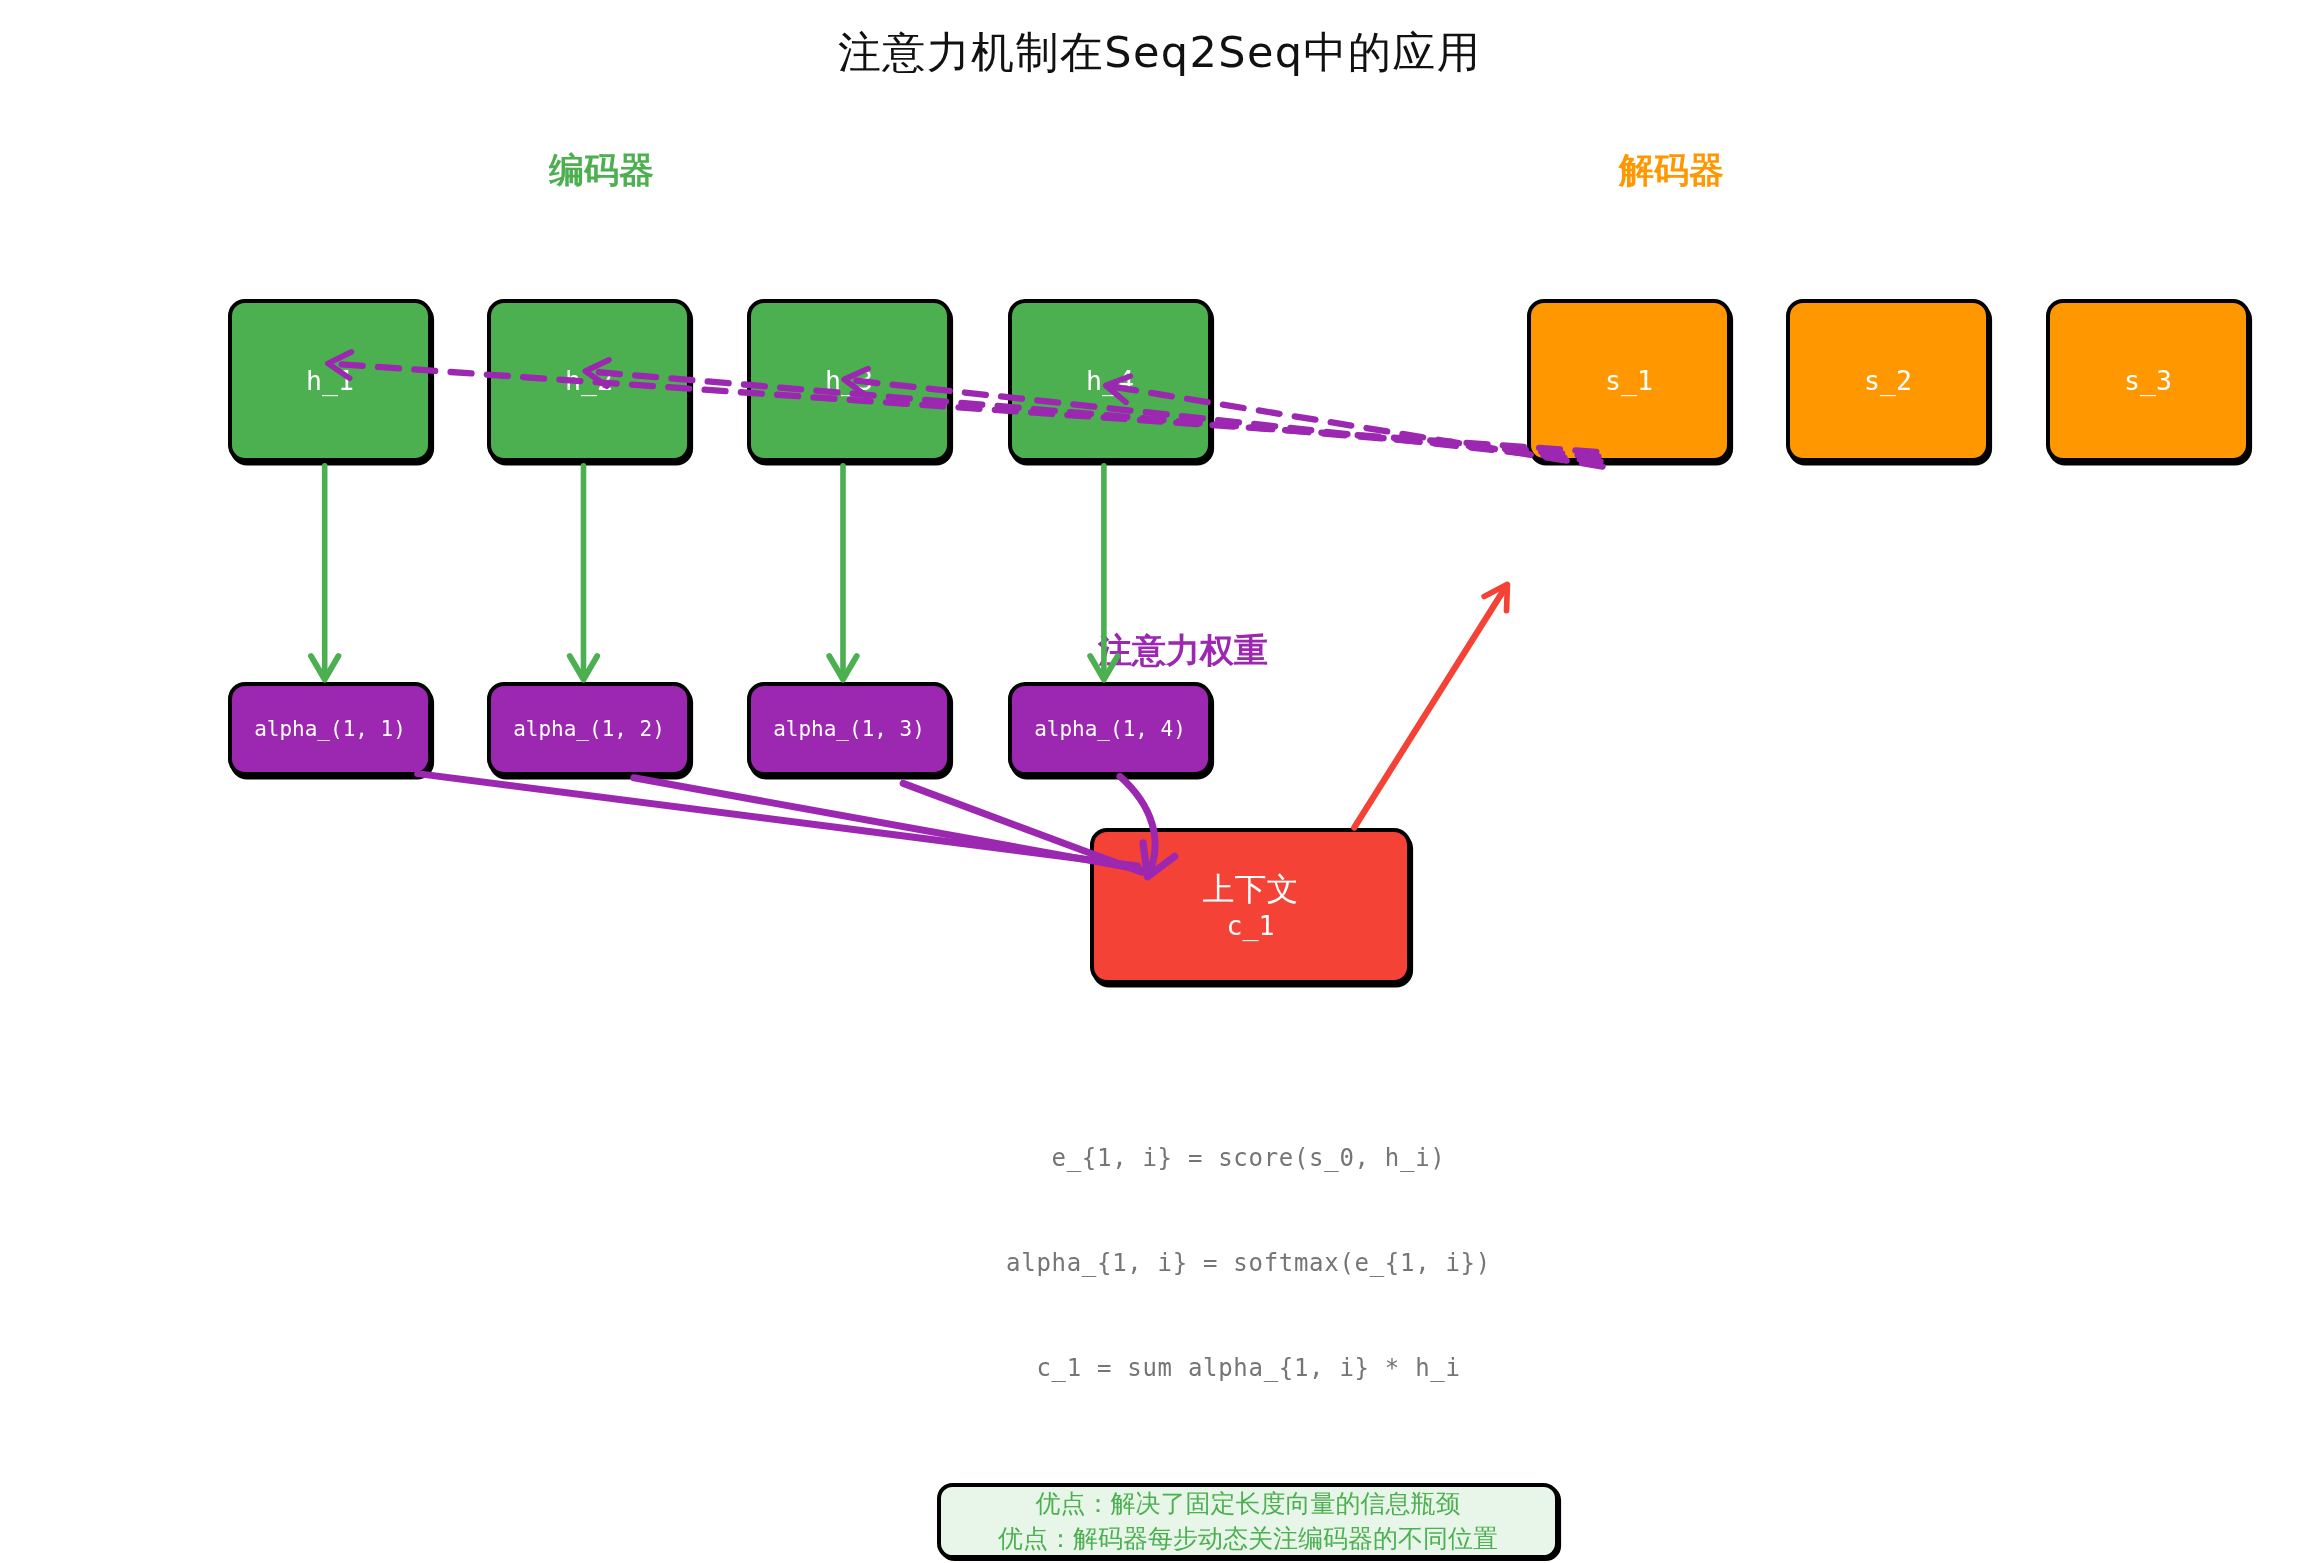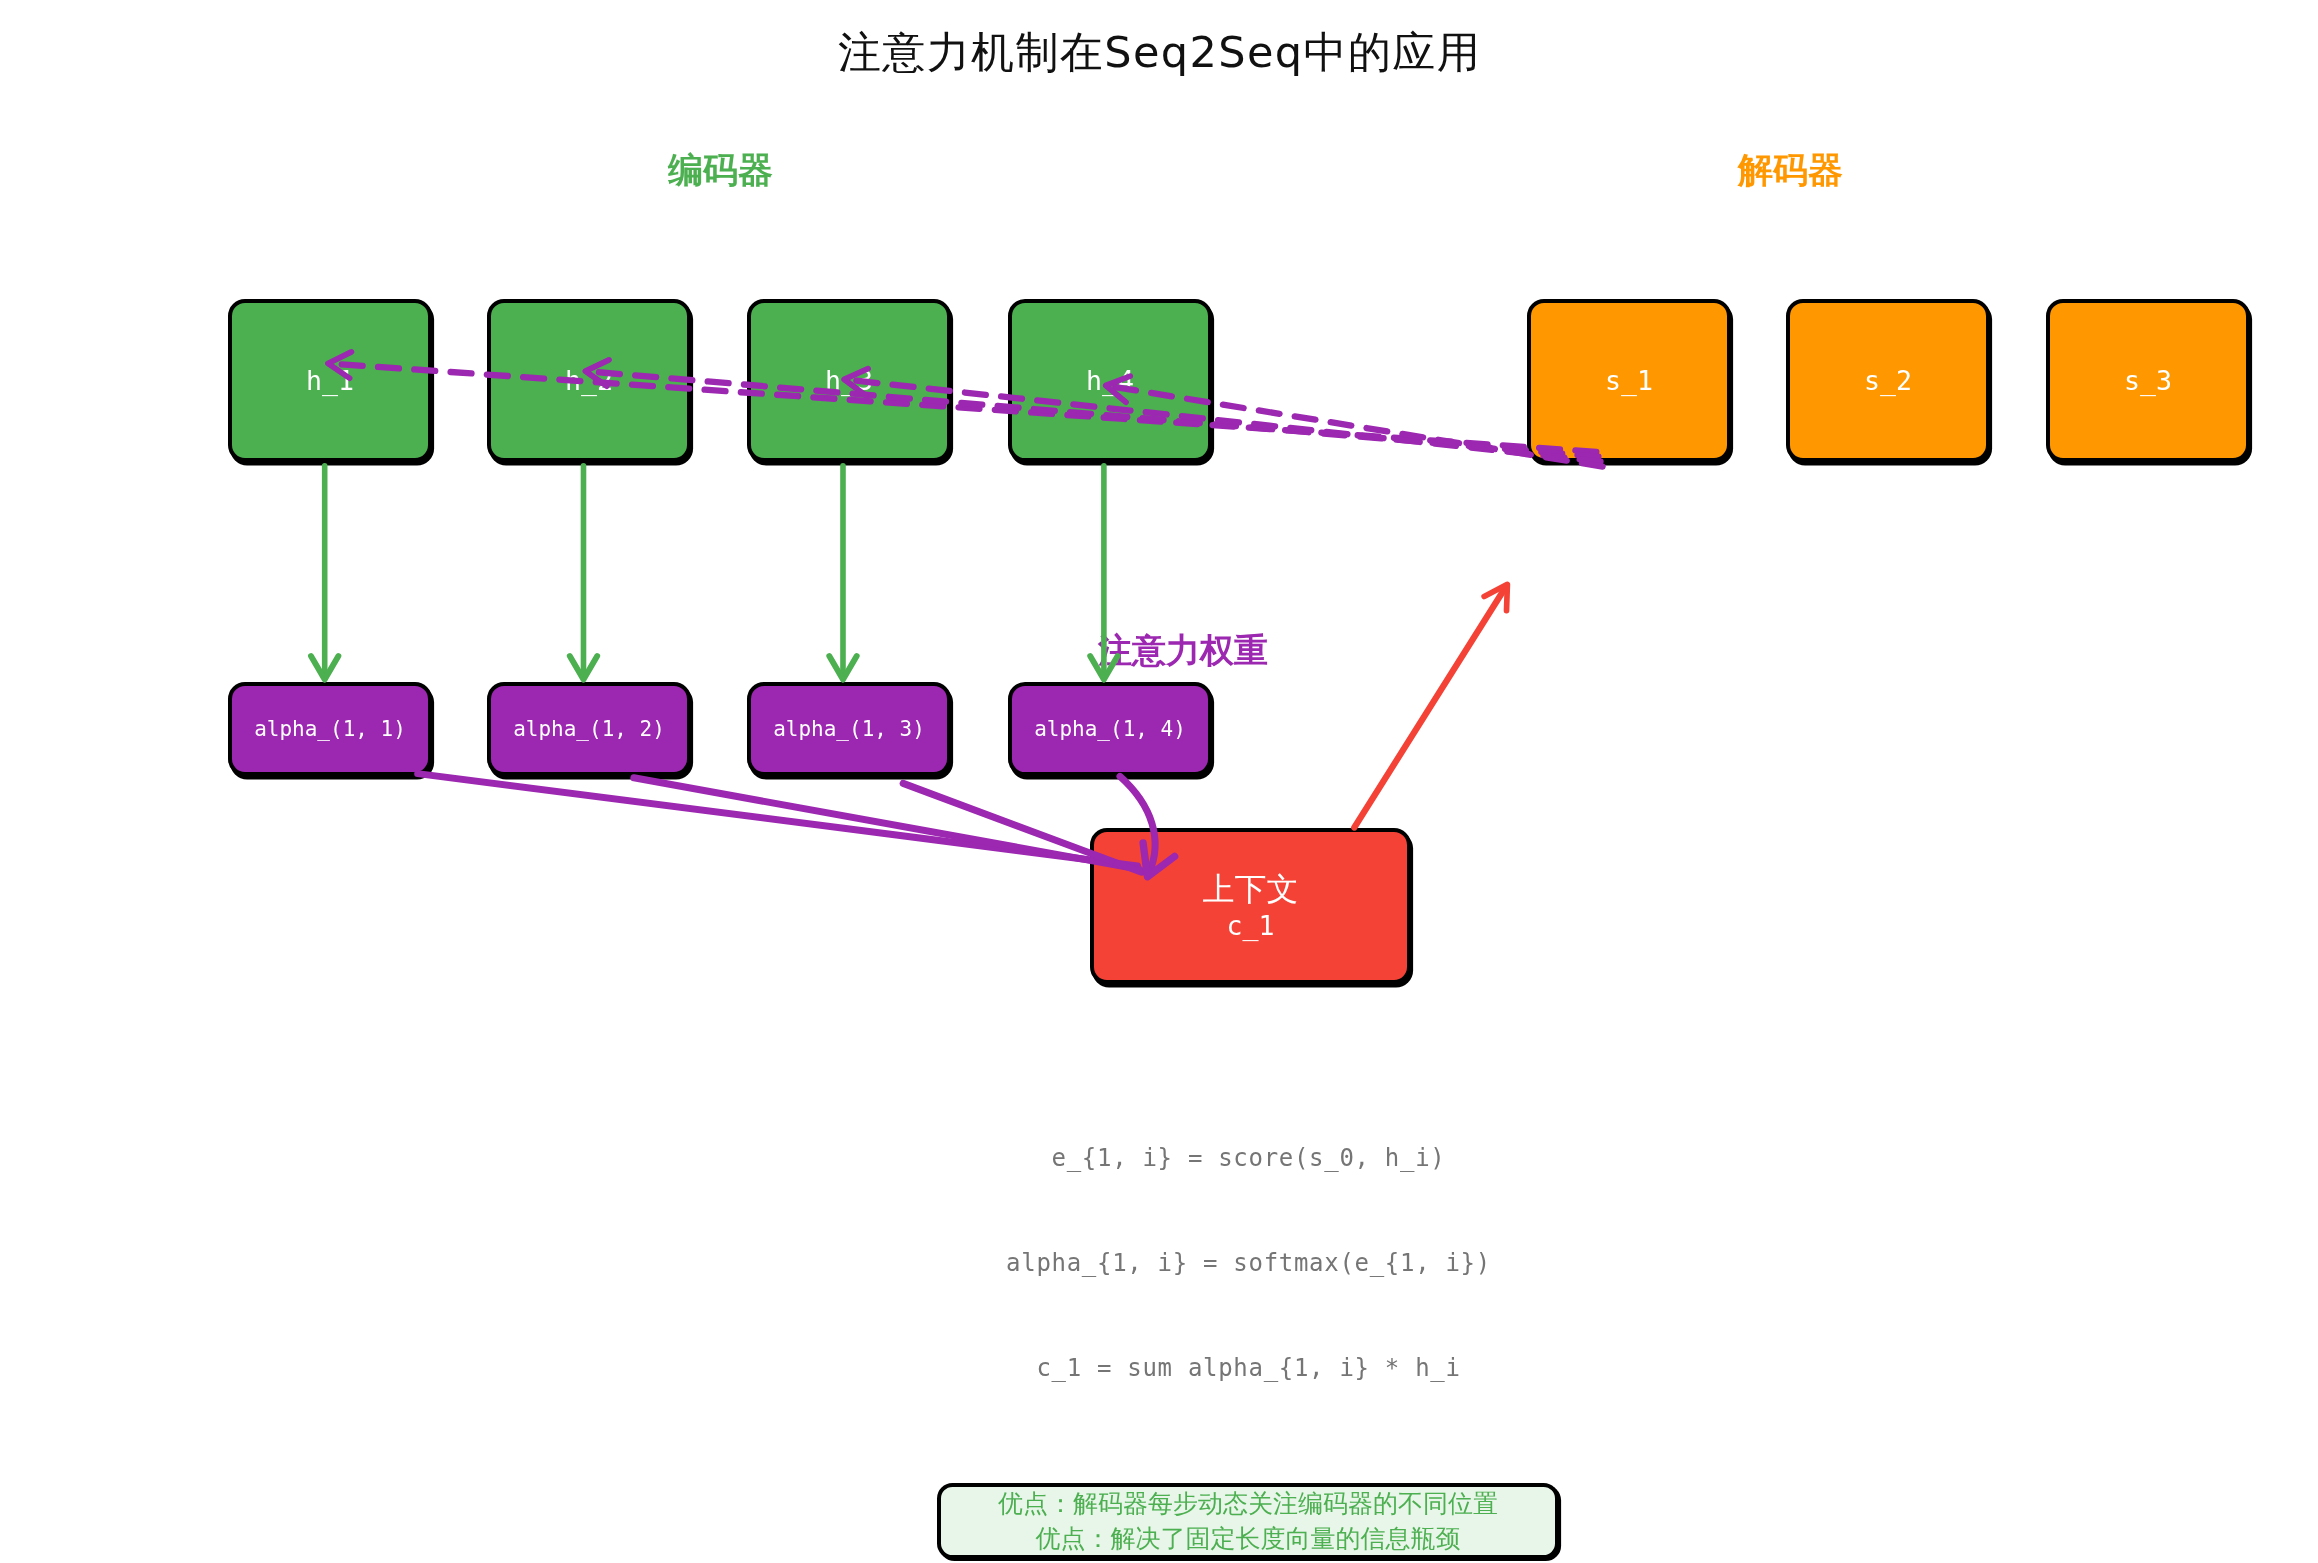--- a/index.html
+++ b/index.html
@@ -15,21 +15,21 @@
   }
   html,body{margin:0;padding:0;background:#ffffff;}
   .canvas{
     position:relative;width:2319px;height:1564px;background:#ffffff;
     overflow:hidden;font-family:"DejaVu Sans",sans-serif;
   }
   .title{
     position:absolute;top:24px;left:0;width:100%;text-align:center;
     font-size:43px;font-weight:normal;color:var(--title-text);letter-spacing:1.4px;
   }
-  .section-label{position:absolute;font-size:35px;font-weight:600;text-align:right;width:224px;}
+  .section-label{position:absolute;font-size:35px;font-weight:600;text-align:left;width:224px;}
   .encoder-label{left:549px;top:147px;color:var(--encoder-green);}
   .decoder-label{left:1619px;top:147px;color:var(--decoder-orange);}
   .attn-label{position:absolute;left:1098px;top:628px;width:224px;text-align:left;
     font-size:34px;font-weight:600;color:var(--attention-purple);}
   .box{
     position:absolute;border:4.9px solid var(--box-border);border-radius:17px;
     box-shadow:2.1px 3.5px 0 var(--box-border);
     display:flex;align-items:center;justify-content:center;
     color:var(--box-text);font-family:"DejaVu Sans Mono",monospace;
     box-sizing:border-box;
@@ -120,22 +120,22 @@
   <div class="box context-box">
     <span class="ctx-title">上下文</span>
     <span class="ctx-name">c_1</span>
   </div>
 
   <div class="formula f1">e_{1, i} = score(s_0, h_i)</div>
   <div class="formula f2">alpha_{1, i} = softmax(e_{1, i})</div>
   <div class="formula f3">c_1 = sum alpha_{1, i} * h_i</div>
 
   <div class="advantages">
+    <div>优点：解决了固定长度向量的信息瓶颈</div>
     <div>优点：解码器每步动态关注编码器的不同位置</div>
-    <div>优点：解决了固定长度向量的信息瓶颈</div>
   </div>
 
   <svg class="overlay" viewBox="0 0 3315 2236">
     <defs>
       <marker id="ahGreen" viewBox="0 0 20 20" refX="13" refY="10" markerWidth="7" markerHeight="7" orient="auto">
         <polyline points="3,3 15,10 3,17" class="mk mk-green"></polyline>
       </marker>
       <marker id="ahPurple" viewBox="0 0 20 20" refX="13" refY="10" markerWidth="6" markerHeight="6" orient="auto">
         <polyline points="3,3 15,10 3,17" class="mk mk-purple"></polyline>
       </marker>

